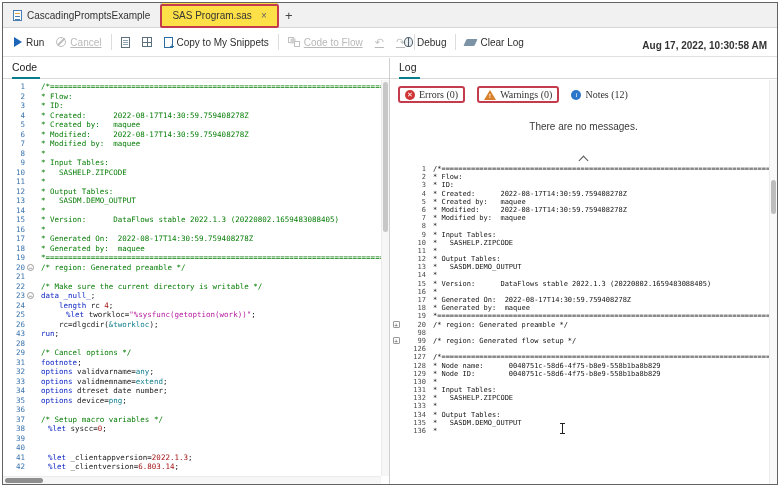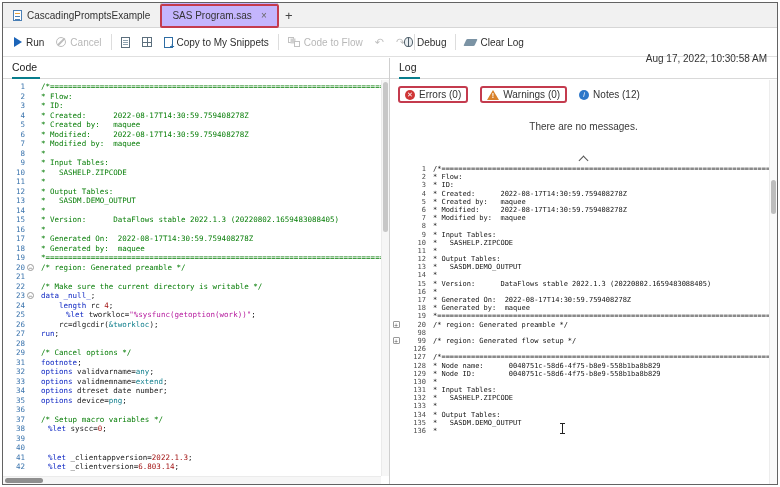--- a/index.html
+++ b/index.html
@@ -2,51 +2,51 @@
 <html><head>
 <meta charset="utf-8">
 <style>
   * { box-sizing: border-box; margin: 0; padding: 0; }
   html,body { width:780px; height:487px; background:#fff; font-family:"Liberation Sans", sans-serif; overflow:hidden; }
   .window { position:absolute; left:2px; top:2px; width:776px; height:483px; border:1px solid #636363; background:#fff; overflow:hidden; }
 
   
   .tabbar { height:25px; background:#f1f1f1; border-bottom:1px solid #d6d6d6; display:flex; align-items:stretch; font-size:10px; color:#333; }
   .tab { display:flex; align-items:center; gap:5px; padding:0 10px; border-right:1px solid #dcdcdc; position:relative; cursor:default; }
-  .tab.active { background:#c4b5fd; border-left:1px solid #c9c9c9; border-right:1px solid #c9c9c9; margin-bottom:-1px; }
+  .tab.active { background:#fde047; border-left:1px solid #c9c9c9; border-right:1px solid #c9c9c9; margin-bottom:-1px; }
   .tab .close { color:#666; font-size:10px; margin-left:4px; }
   .flow-icon { width:9px; height:11px; border:1px solid #4a7fb5; background:#fff; position:relative; display:inline-block; }
   .flow-icon::after { content:""; position:absolute; left:1px; top:2px; width:5px; height:1px; background:#e8a33d; box-shadow:0 3px 0 #4a7fb5, 0 6px 0 #4a7fb5; }
   .annot-box { position:absolute; left:-2px; top:1px; right:-2px; bottom:0; border:2px solid #c43b4e; border-radius:2px; pointer-events:none; }
   .newtab { width:22px; display:flex; align-items:center; justify-content:center; color:#444; font-size:13px; }
 
   
   .toolbar { height:29px; border-bottom:1px solid #e0e0e0; position:relative; display:flex; align-items:center; padding:0 8px; gap:6px; font-size:10px; color:#2e2e2e; white-space:nowrap; }
   .tbtn { display:flex; align-items:center; gap:4px; padding:2px 3px; }
-  .tbtn.disabled { color:#b8b8b8; }
+  .tbtn.disabled { color:#b8b8b8;text-decoration:underline; }
   .sep { width:1px; height:16px; background:#ddd; }
   .play-icon { width:0; height:0; border-left:8px solid #1b64b8; border-top:5px solid transparent; border-bottom:5px solid transparent; }
   .cancel-icon { width:10px; height:10px; border:1.5px solid #bdbdbd; border-radius:50%; position:relative; }
   .cancel-icon::after { content:""; position:absolute; left:-1px; top:3.2px; width:10px; height:1.5px; background:#bdbdbd; transform:rotate(-45deg); }
   .doc-icon { width:9px; height:11px; border:1px solid #5c6f7d; background:#fff; position:relative; }
   .doc-icon::after { content:""; position:absolute; left:1px; top:2px; width:5px; height:1px; background:#8fa3b0; box-shadow:0 2px 0 #8fa3b0, 0 4px 0 #8fa3b0; }
   .grid-icon { width:10px; height:10px; border:1px solid #5c6f7d; position:relative; }
   .grid-icon::after { content:""; position:absolute; left:4px; top:0; width:1px; height:8px; background:#5c6f7d; }
   .grid-icon::before { content:""; position:absolute; left:0; top:4px; width:8px; height:1px; background:#5c6f7d; }
   .snippet-icon { width:9px; height:11px; border:1px solid #2e6da4; background:#fff; position:relative; }
   .snippet-icon::after { content:"+"; position:absolute; right:-3px; bottom:-4px; color:#2e6da4; font-size:8px; font-weight:bold; }
   .flownodes-icon { width:12px; height:10px; position:relative; opacity:.45; }
   .flownodes-icon::before { content:""; position:absolute; left:0; top:0; width:4px; height:4px; border:1px solid #777; }
   .flownodes-icon::after { content:""; position:absolute; right:0; bottom:0; width:4px; height:4px; border:1px solid #777; box-shadow:-4px -3px 0 -0.5px #999; }
   .arrow-glyph { font-size:11px; color:#c0c0c0; line-height:10px; }
   .bug-icon { width:9px; height:10px; border:1px solid #4e5d68; border-radius:50% 50% 45% 45%; position:relative; background:#e9eef1; }
   .bug-icon::after { content:""; position:absolute; left:3.2px; top:0; width:1px; height:8px; background:#4e5d68; }
   .eraser-icon { width:11px; height:7px; background:#7b93a4; transform:skewX(-25deg); border-radius:1px; }
   .tb-right { position:absolute; left:398px; top:0; height:100%; display:flex; align-items:center; gap:6px; }
-  .timestamp { position:absolute; right:10px; top:16px; height:100%; display:flex; align-items:center; color:#333; }
+  .timestamp { position:absolute; right:10px; top:3px; height:100%; display:flex; align-items:center; color:#333;font-weight:bold; }
 
   
   .main { position:absolute; top:55px; bottom:0; left:0; right:0; display:flex; }
   .panel { position:relative; overflow:hidden; }
   .panel.left { width:387px; border-right:1px solid #cfcfcf; }
   .panel.rightp { flex:1; }
   .panel-header { height:21px; border-bottom:1px solid #d9d9d9; display:flex; align-items:flex-end; padding-left:9px; }
   .panel-tab { font-size:10.5px; color:#1c1c1c; padding:0 3px 4px 0; border-bottom:2px solid #077d8c; margin-bottom:-1px; }
 
   
@@ -65,21 +65,21 @@
   .sc-n { color:#a31515; }
   .sc-t { color:#1a1a1a; }
   .vscroll { position:absolute; right:0; top:0; bottom:8px; width:8px; background:#f6f6f6; border-left:1px solid #ebebeb; }
   .vthumb { position:absolute; left:1px; right:1px; border-radius:3px; background:#c7c7c7; }
   .hscroll { position:absolute; left:0; right:8px; bottom:0; height:8px; background:#f6f6f6; border-top:1px solid #ebebeb; }
   .hthumb { position:absolute; top:1px; bottom:1px; left:2px; width:38px; border-radius:3px; background:#8f8f8f; }
 
   
   .log-body { position:absolute; top:22px; left:0; right:0; bottom:0; overflow:hidden; }
   .badges { display:flex; align-items:center; gap:12px; padding:6px 8px 2px 8px; font-size:10px; color:#333; }
-  .badge { display:flex; align-items:flex-end; gap:4px; }
+  .badge { display:flex; align-items:flex-end; gap:4px;font-family:Liberation Serif, serif; }
   .annot { border:2px solid #c43b4e; border-radius:3px; padding:1px 5px; }
   .err-icon { width:10px; height:10px; border-radius:50%; background:#cf3636; color:#fff; font-size:7px; line-height:10px; text-align:center; display:inline-block; }
   .warn-icon { width:0; height:0; border-left:6px solid transparent; border-right:6px solid transparent; border-bottom:10px solid #d9822b; position:relative; display:inline-block; }
   .warn-icon::after { content:"!"; position:absolute; left:-1.5px; top:2px; color:#fff; font-size:7px; font-weight:bold; }
   .info-icon { width:10px; height:10px; border-radius:50%; background:#2c77c9; color:#fff; font-size:7px; font-style:italic; line-height:10px; text-align:center; display:inline-block; }
   .empty-msg { text-align:center; margin-top:16px; font-size:10px; color:#3a3a3a; }
   .collapse-handle { width:9px; height:9px; margin:22px auto 2px auto; position:relative; }
   .collapse-handle::before { content:""; position:absolute; left:1px; top:3px; width:6px; height:6px; border-left:1.5px solid #555; border-top:1.5px solid #555; transform:rotate(45deg); }
   .log-lines { font-family:"DejaVu Sans Mono", monospace; position:relative; }
   .lrow { display:flex; align-items:center; height:8.2px; line-height:8.2px; font-size:7px; white-space:pre; }
@@ -185,21 +185,21 @@
             <div class="crow"><span class="lnum">17</span><span class="foldc"></span><span class="ccontent"><span class="sc-c">* Generated On:  2022-08-17T14:30:59.759408278Z</span></span></div>
             <div class="crow"><span class="lnum">18</span><span class="foldc"></span><span class="ccontent"><span class="sc-c">* Generated by:  maquee</span></span></div>
             <div class="crow"><span class="lnum">19</span><span class="foldc"></span><span class="ccontent"><span class="sc-c">*================================================================================</span></span></div>
             <div class="crow"><span class="lnum">20</span><span class="foldc"><span class="fbtn">−</span></span><span class="ccontent"><span class="sc-c">/* region: Generated preamble */</span></span></div>
             <div class="crow"><span class="lnum">21</span><span class="foldc"></span><span class="ccontent"></span></div>
             <div class="crow"><span class="lnum">22</span><span class="foldc"></span><span class="ccontent"><span class="sc-c">/* Make sure the current directory is writable */</span></span></div>
             <div class="crow"><span class="lnum">23</span><span class="foldc"><span class="fbtn">−</span></span><span class="ccontent"><span class="sc-k">data </span><span class="sc-k">_null_</span><span class="sc-t">;</span></span></div>
             <div class="crow"><span class="lnum">24</span><span class="foldc"></span><span class="ccontent"><span class="sc-t">    </span><span class="sc-k">length</span><span class="sc-t"> rc </span><span class="sc-n">4</span><span class="sc-t">;</span></span></div>
             <div class="crow"><span class="lnum">25</span><span class="foldc"></span><span class="ccontent"><span class="sc-t">    </span><span class="sc-m">%let</span><span class="sc-t"> tworkloc=</span><span class="sc-s">"%sysfunc(getoption(work))"</span><span class="sc-t">;</span></span></div>
             <div class="crow"><span class="lnum">26</span><span class="foldc"></span><span class="ccontent"><span class="sc-t">    rc=dlgcdir(</span><span class="sc-v">&amp;tworkloc</span><span class="sc-t">);</span></span></div>
-            <div class="crow"><span class="lnum">27</span><span class="foldc"></span><span class="ccontent"><span class="sc-k">run</span><span class="sc-t">;</span></span></div>
+            <div class="crow"><span class="lnum">43</span><span class="foldc"></span><span class="ccontent"><span class="sc-k">run</span><span class="sc-t">;</span></span></div>
             <div class="crow"><span class="lnum">28</span><span class="foldc"></span><span class="ccontent"></span></div>
             <div class="crow"><span class="lnum">29</span><span class="foldc"></span><span class="ccontent"><span class="sc-c">/* Cancel options */</span></span></div>
             <div class="crow"><span class="lnum">31</span><span class="foldc"></span><span class="ccontent"><span class="sc-k">footnote</span><span class="sc-t">;</span></span></div>
             <div class="crow"><span class="lnum">32</span><span class="foldc"></span><span class="ccontent"><span class="sc-k">options</span><span class="sc-t"> validvarname=</span><span class="sc-v">any</span><span class="sc-t">;</span></span></div>
             <div class="crow"><span class="lnum">33</span><span class="foldc"></span><span class="ccontent"><span class="sc-k">options</span><span class="sc-t"> validmemname=</span><span class="sc-v">extend</span><span class="sc-t">;</span></span></div>
             <div class="crow"><span class="lnum">34</span><span class="foldc"></span><span class="ccontent"><span class="sc-k">options</span><span class="sc-t"> dtreset date number;</span></span></div>
             <div class="crow"><span class="lnum">35</span><span class="foldc"></span><span class="ccontent"><span class="sc-k">options</span><span class="sc-t"> device=</span><span class="sc-v">png</span><span class="sc-t">;</span></span></div>
             <div class="crow"><span class="lnum">36</span><span class="foldc"></span><span class="ccontent"></span></div>
             <div class="crow"><span class="lnum">37</span><span class="foldc"></span><span class="ccontent"><span class="sc-c">/* Setup macro variables */</span></span></div>
             <div class="crow"><span class="lnum">38</span><span class="foldc"></span><span class="ccontent"><span class="sc-m">%let</span><span class="sc-t"> syscc=</span><span class="sc-n">0</span><span class="sc-t">;</span></span></div>

